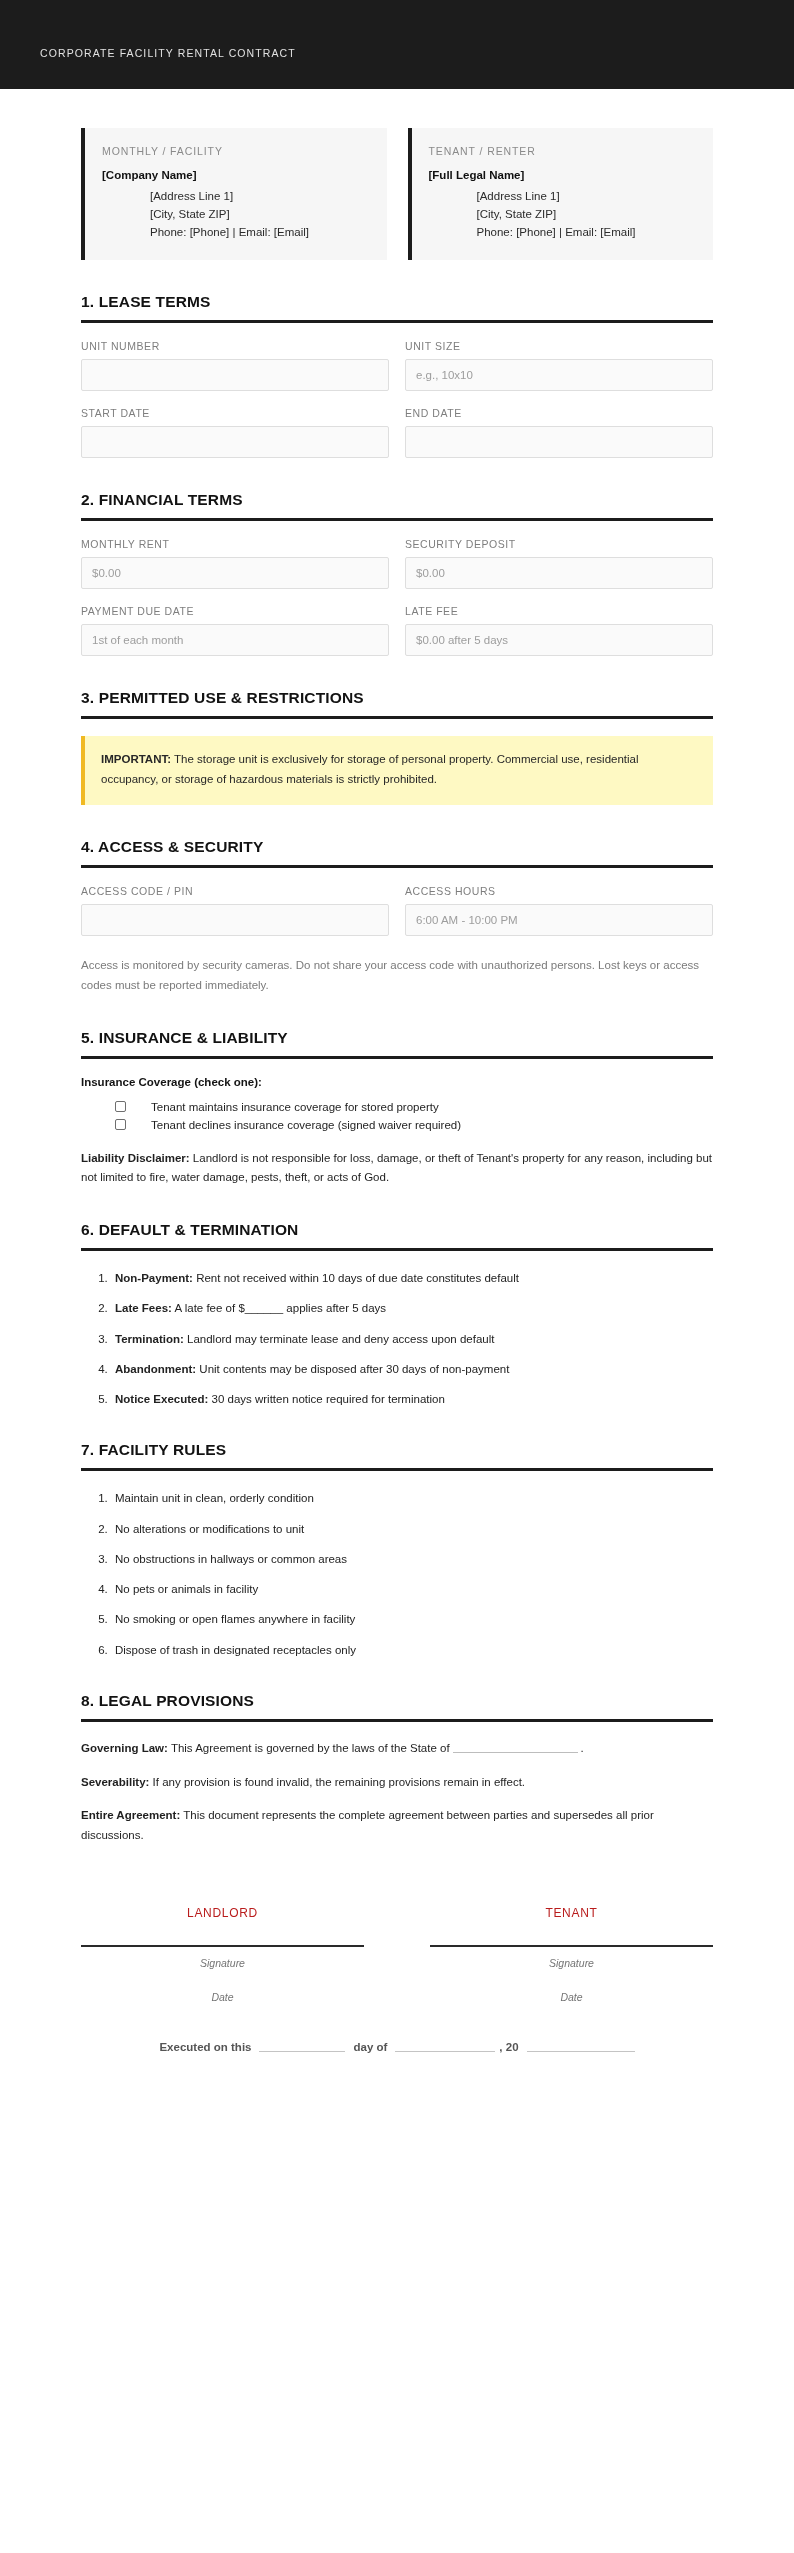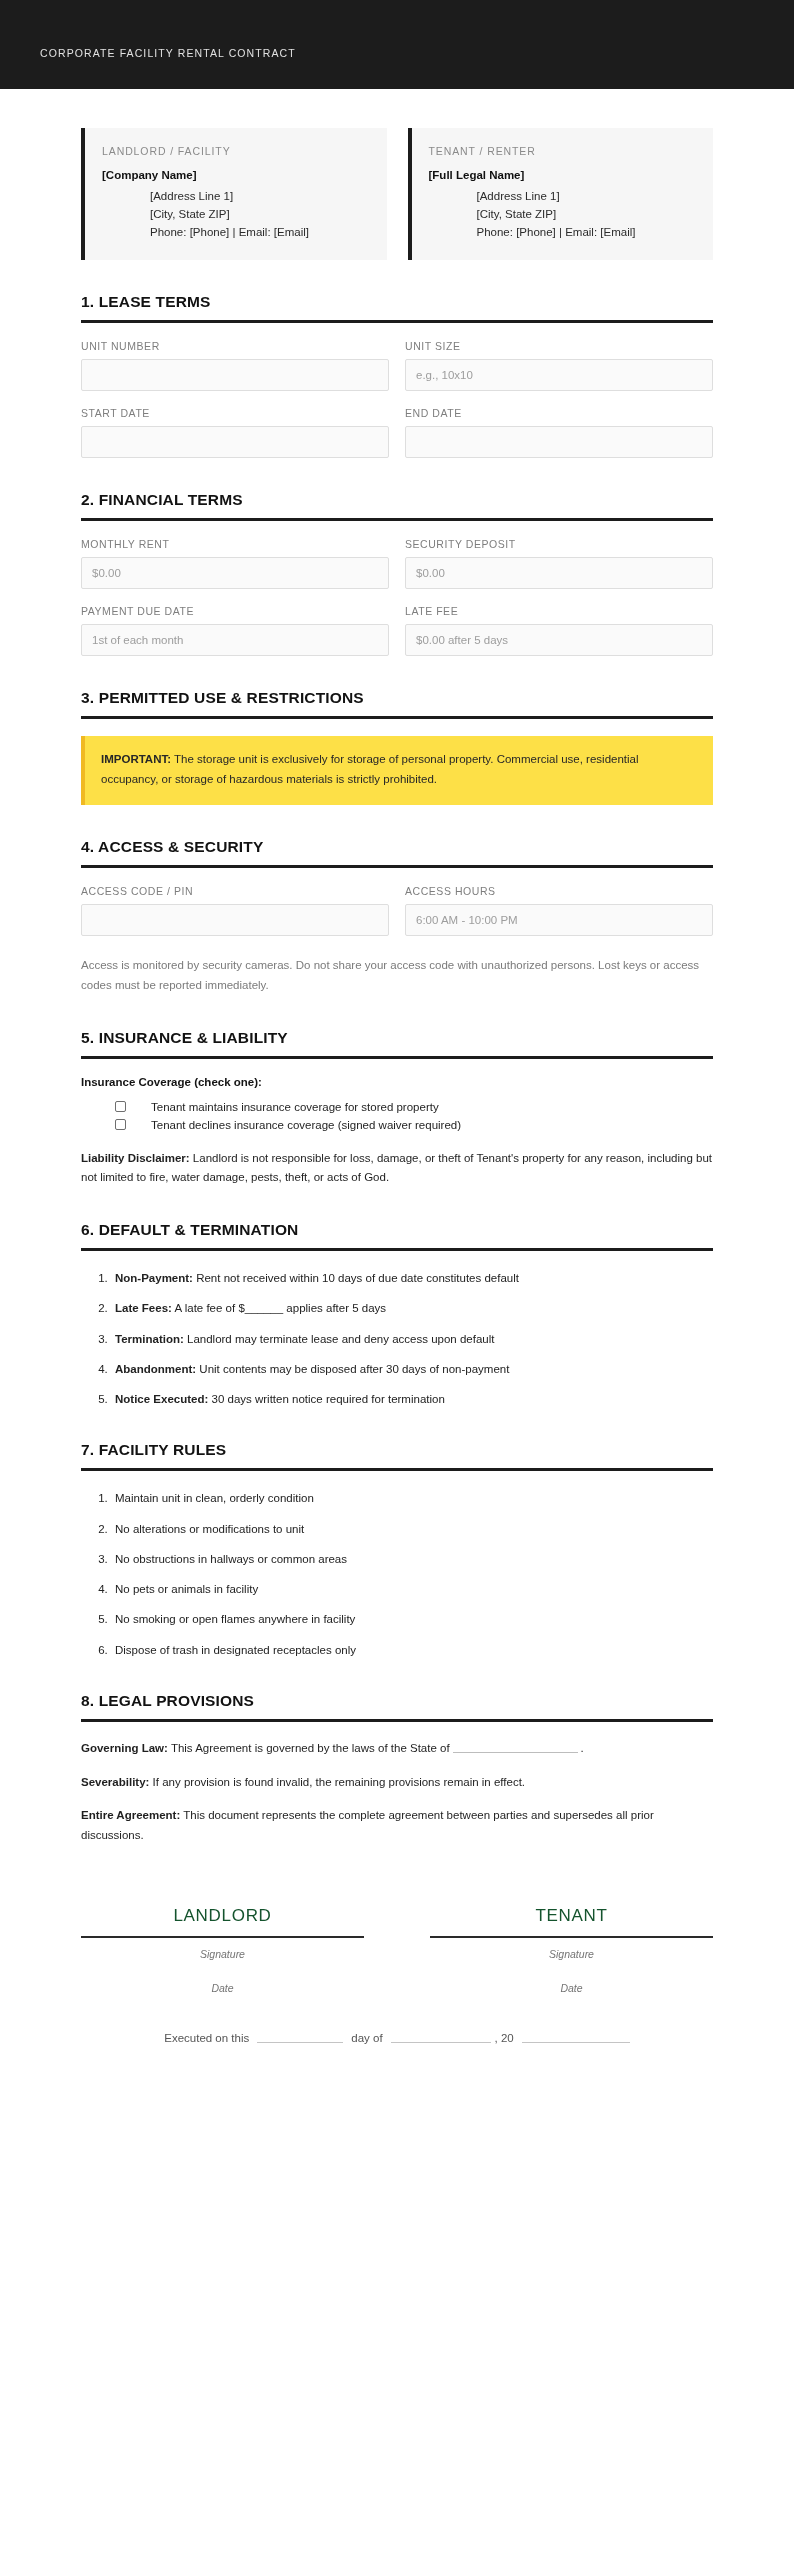--- a/index.html
+++ b/index.html
@@ -112,21 +112,21 @@
     border-radius: 2px;
     padding: 0 10px;
     font-family: "Liberation Sans", sans-serif;
     font-size: 11.5px;
     color: #2b2b2b;
   }
   .field-input::placeholder { color: #9d9d9d; }
 
   
   .callout {
-    background: #fde047;
+    background: #fef9c3;
     border-left: 4px solid #f0b923;
     padding: 14px 18px 15px 16px;
     font-size: 11.5px;
     line-height: 1.72;
     color: #272727;
   }
   .callout b { font-weight: 700; }
 
   
   ol.doc-list {
@@ -204,24 +204,24 @@
 
   
   .sign-area { margin-top: 60px; }
   .sign-grid {
     display: grid;
     grid-template-columns: 1fr 1fr;
     column-gap: 66px;
   }
   .sign-col { text-align: center; }
   .sign-party {
-    font-size: 17px;
+    font-size: 12px;
     letter-spacing: 0.7px;
-    color: #14532d;
-    margin-bottom: 10px;
+    color: #b91c1c;
+    margin-bottom: 25px;
   }
   .sign-line {
     height: 2px;
     background: #2a2a2a;
     margin-bottom: 10px;
   }
   .sign-caption {
     font-size: 10.5px;
     color: #747474;
     margin-bottom: 22px;
@@ -230,20 +230,21 @@
   .sign-caption.last { margin-bottom: 0; }
 
   .executed {
     margin-top: 38px;
     display: flex;
     align-items: flex-start;
     justify-content: center;
     gap: 8px;
     font-size: 11.5px;
     color: #555;
+    font-weight: bold;
   }
   .executed .rule-sm {
     display: inline-block;
     width: 86px;
     border-bottom: 1px solid #c4c4c4;
     height: 11px;
   }
   .executed .rule-md {
     display: inline-block;
     width: 100px;
@@ -262,21 +263,21 @@
 <body>
 
 <div class="doc-header">
   <div class="doc-subtitle">CORPORATE FACILITY RENTAL CONTRACT</div>
 </div>
 
 <div class="page">
 
   <div class="parties">
     <div class="party-card">
-      <div class="party-role">LANDLORD / FACILITY</div>
+      <div class="party-role">MONTHLY / FACILITY</div>
       <div class="party-name">[Company Name]</div>
       <div class="party-line">[Address Line 1]</div>
       <div class="party-line">[City, State ZIP]</div>
       <div class="party-line">Phone: [Phone] | Email: [Email]</div>
     </div>
     <div class="party-card">
       <div class="party-role">TENANT / RENTER</div>
       <div class="party-name">[Full Legal Name]</div>
       <div class="party-line">[Address Line 1]</div>
       <div class="party-line">[City, State ZIP]</div>

